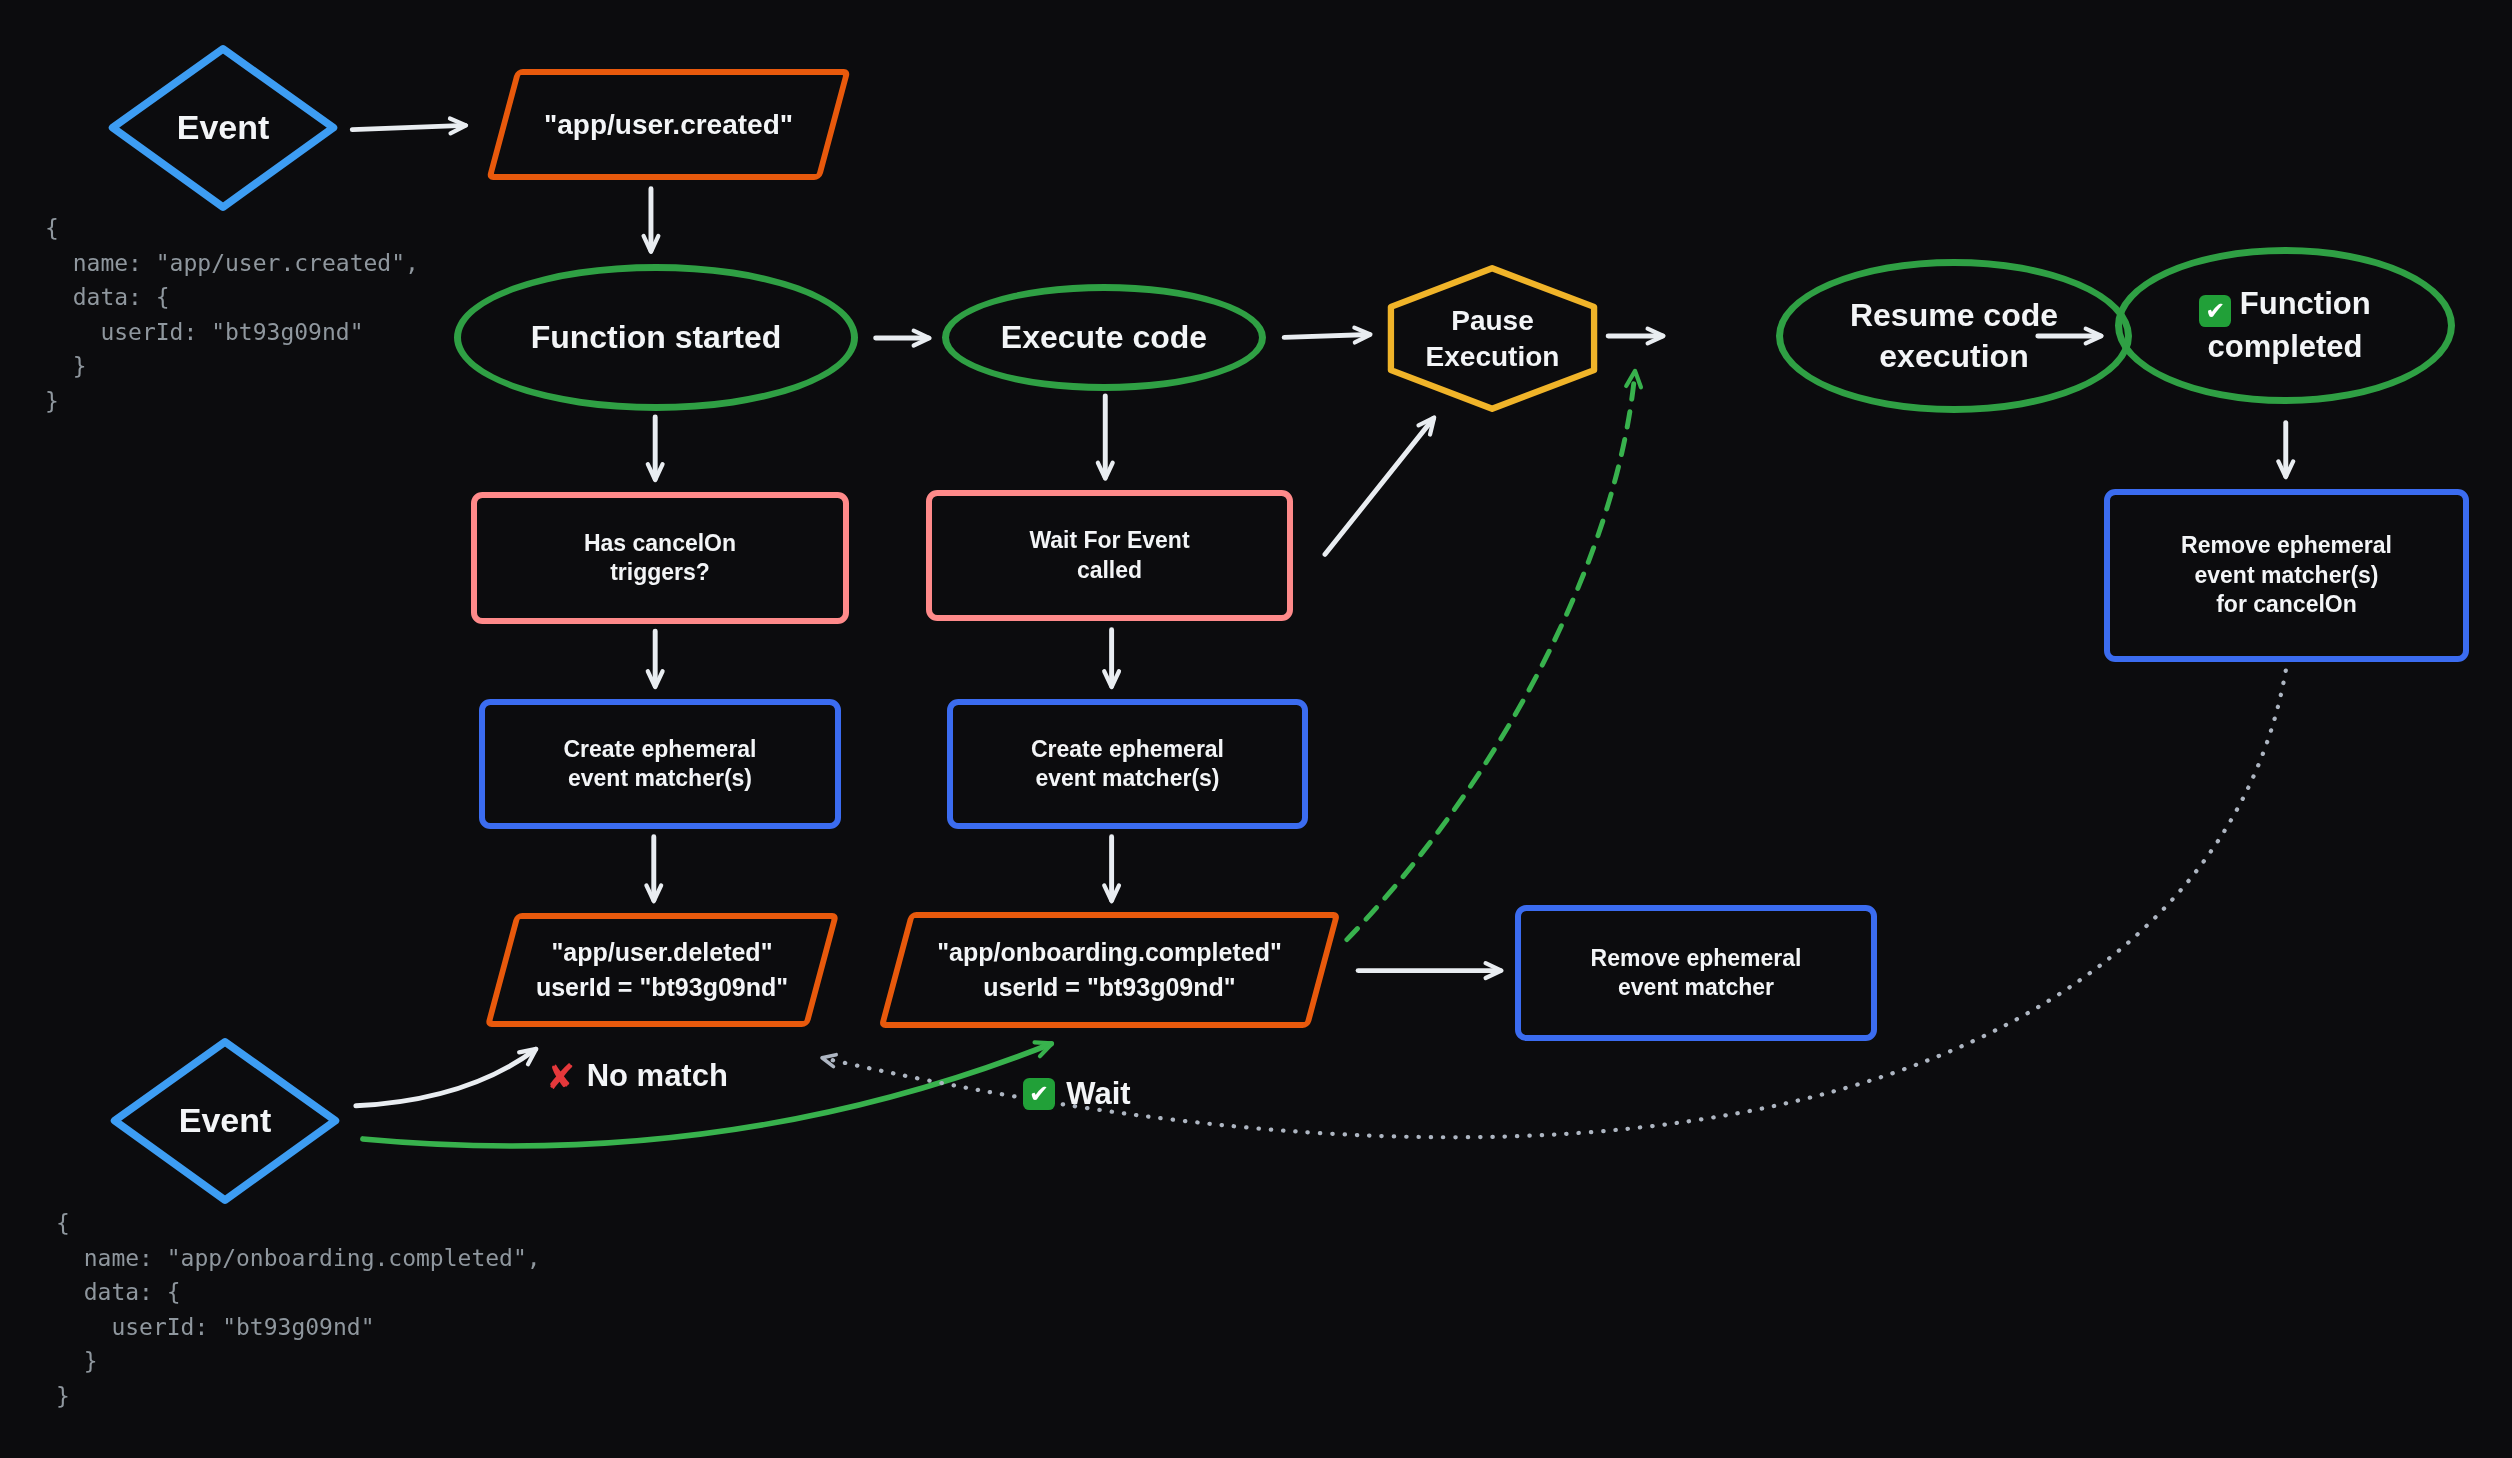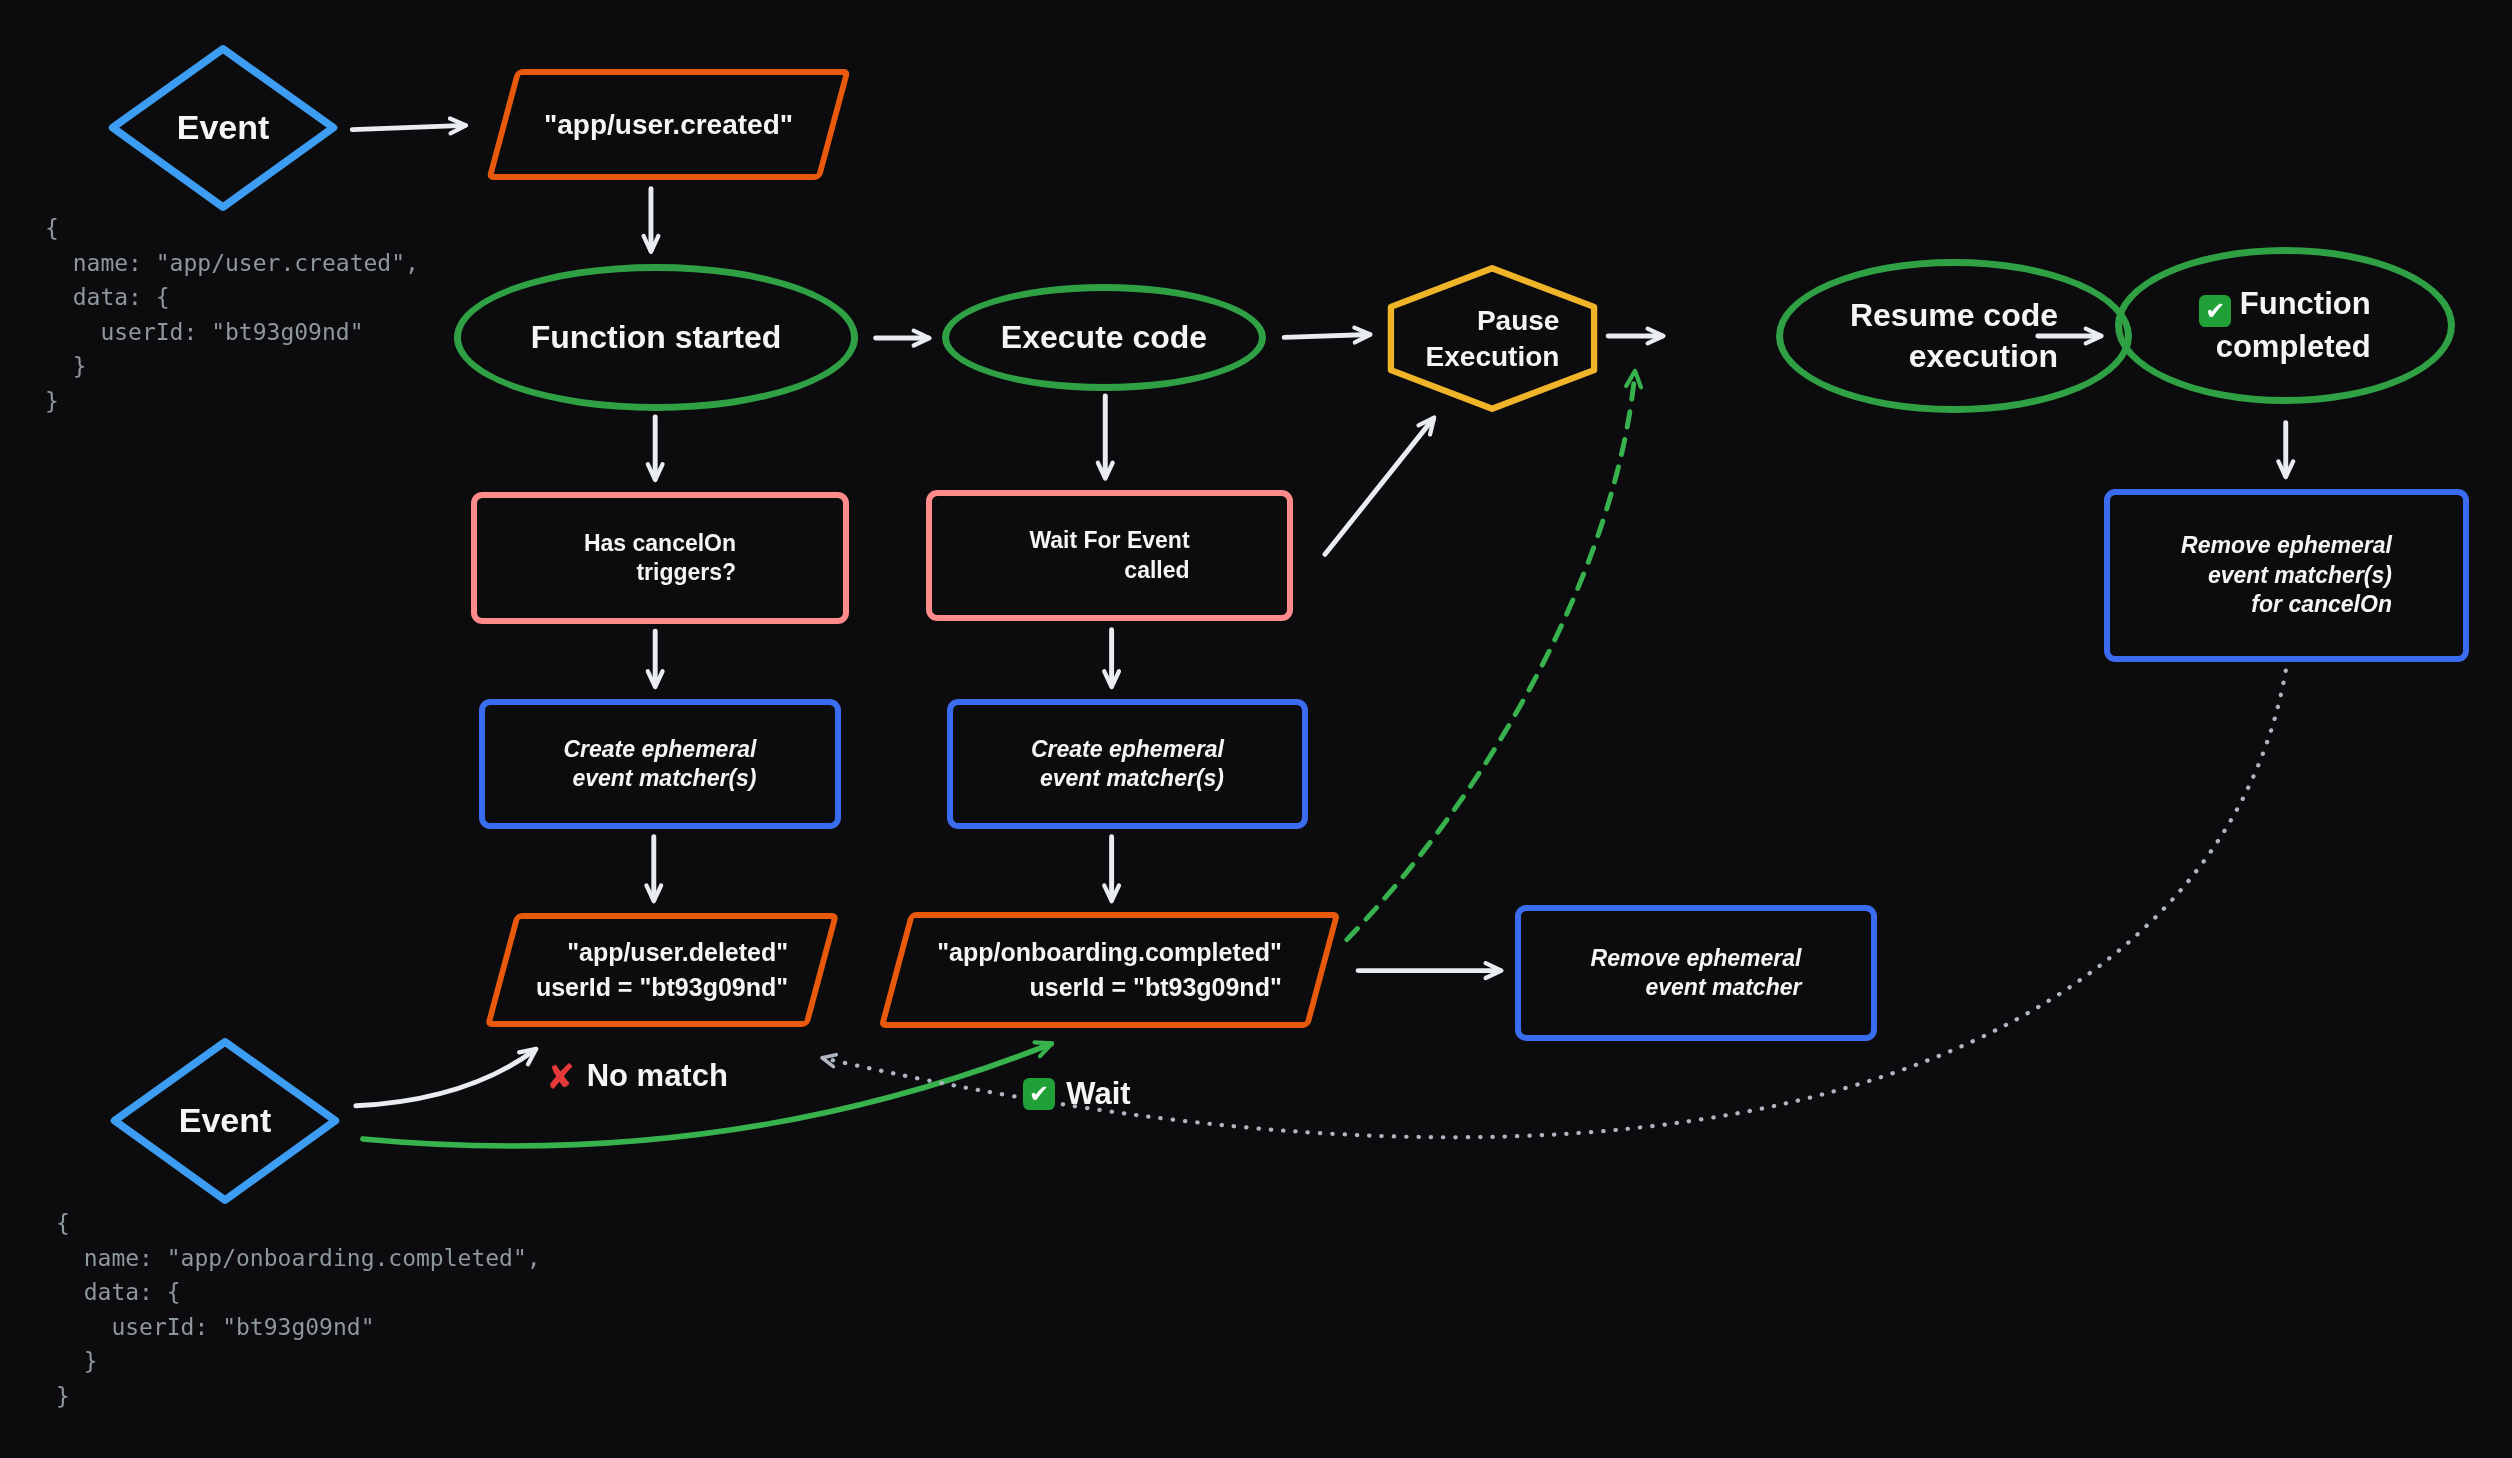--- a/index.html
+++ b/index.html
@@ -1,24 +1,24 @@
 <!DOCTYPE html>
 <html style="--background: #0c0c0e; --blue-diamond: #3d9df3; --blue-rect: #3b6cf0; --green-shape: #2fa044; --green-arrow: #38b24d; --orange-shape: #e8590c; --pink-shape: #ff8a8a; --amber-shape: #f0b429; --arrow-white: #e9edf1; --dotted-gray: #aeb6c2; --text: #f3f5f7; --code-text: #8f979e;font-size:11.3px"><head>
 <meta charset="utf-8">
 <style>
   html,body{margin:0;padding:0;background:#0c0c0e;}
   .canvas{position:relative;width:2512px;height:1458px;background:var(--background,#0c0c0e);overflow:hidden;
           font-family:"Liberation Sans","DejaVu Sans",sans-serif;}
   svg.overlay{position:absolute;left:0;top:0;width:2512px;height:1458px;pointer-events:none;}
-  .node{position:absolute;display:flex;align-items:center;justify-content:center;text-align:right;
+  .node{position:absolute;display:flex;align-items:center;justify-content:center;text-align:center;
         color:var(--text,#f3f5f7);font-weight:700;box-sizing:border-box;}
   .lbl{white-space:pre-line;line-height:1.28;position:relative;z-index:2;}
   .fs48{font-size:34px}.fs46{font-size:32px}.fs44{font-size:31px}.fs42{font-size:23px}.fs40{font-size:28px}.fs36{font-size:25px;line-height:1.4}
   .ellipse{border:7px solid var(--green-shape,#2fa044);border-radius:50%;}
-  .rect-blue{border:6.3px solid var(--blue-rect,#3b6cf0);border-radius:11.3px;font-style:italic;}
+  .rect-blue{border:6.3px solid var(--blue-rect,#3b6cf0);border-radius:11.3px;}
   .rect-pink{border:6.3px solid var(--pink-shape,#ff8a8a);border-radius:11.3px;}
   .para .para-shape{position:absolute;top:0;bottom:0;left:21px;right:21px;border:6.3px solid var(--orange-shape,#e8590c);
         border-radius:7px;transform:skewX(-15deg);z-index:1;}
   .shape-svg{position:absolute;inset:0;width:100%;height:100%;z-index:1;}
   .shape-svg polygon{fill:none;stroke-width:11;stroke-linejoin:round;}
   .diamond polygon{stroke:var(--blue-diamond,#3d9df3);}
   .hexagon polygon{stroke:var(--amber-shape,#f0b429);stroke-width:9;}
   .code{position:absolute;margin:0;font-family:"DejaVu Sans Mono","Liberation Mono",monospace;
         font-size:23px;line-height:1.5;color:var(--code-text,#8f979e);white-space:pre;}
   .annot{position:absolute;display:flex;align-items:center;gap:11.3px;color:var(--text,#f3f5f7);

